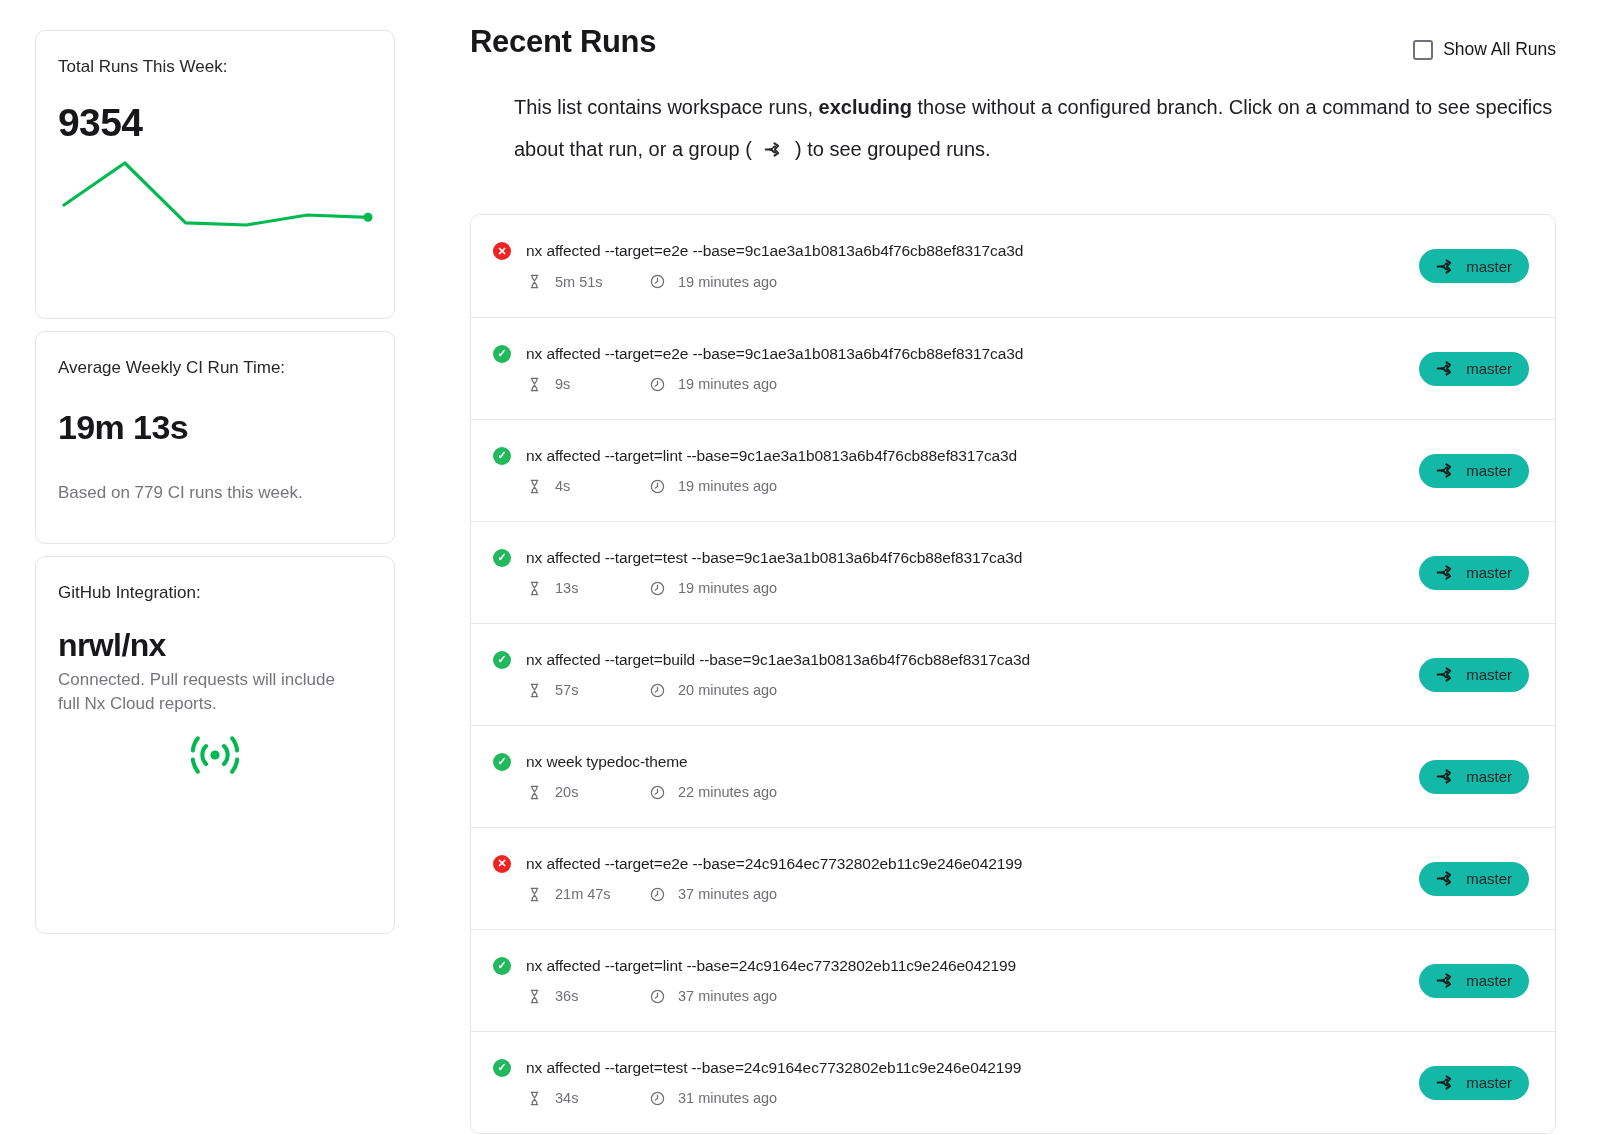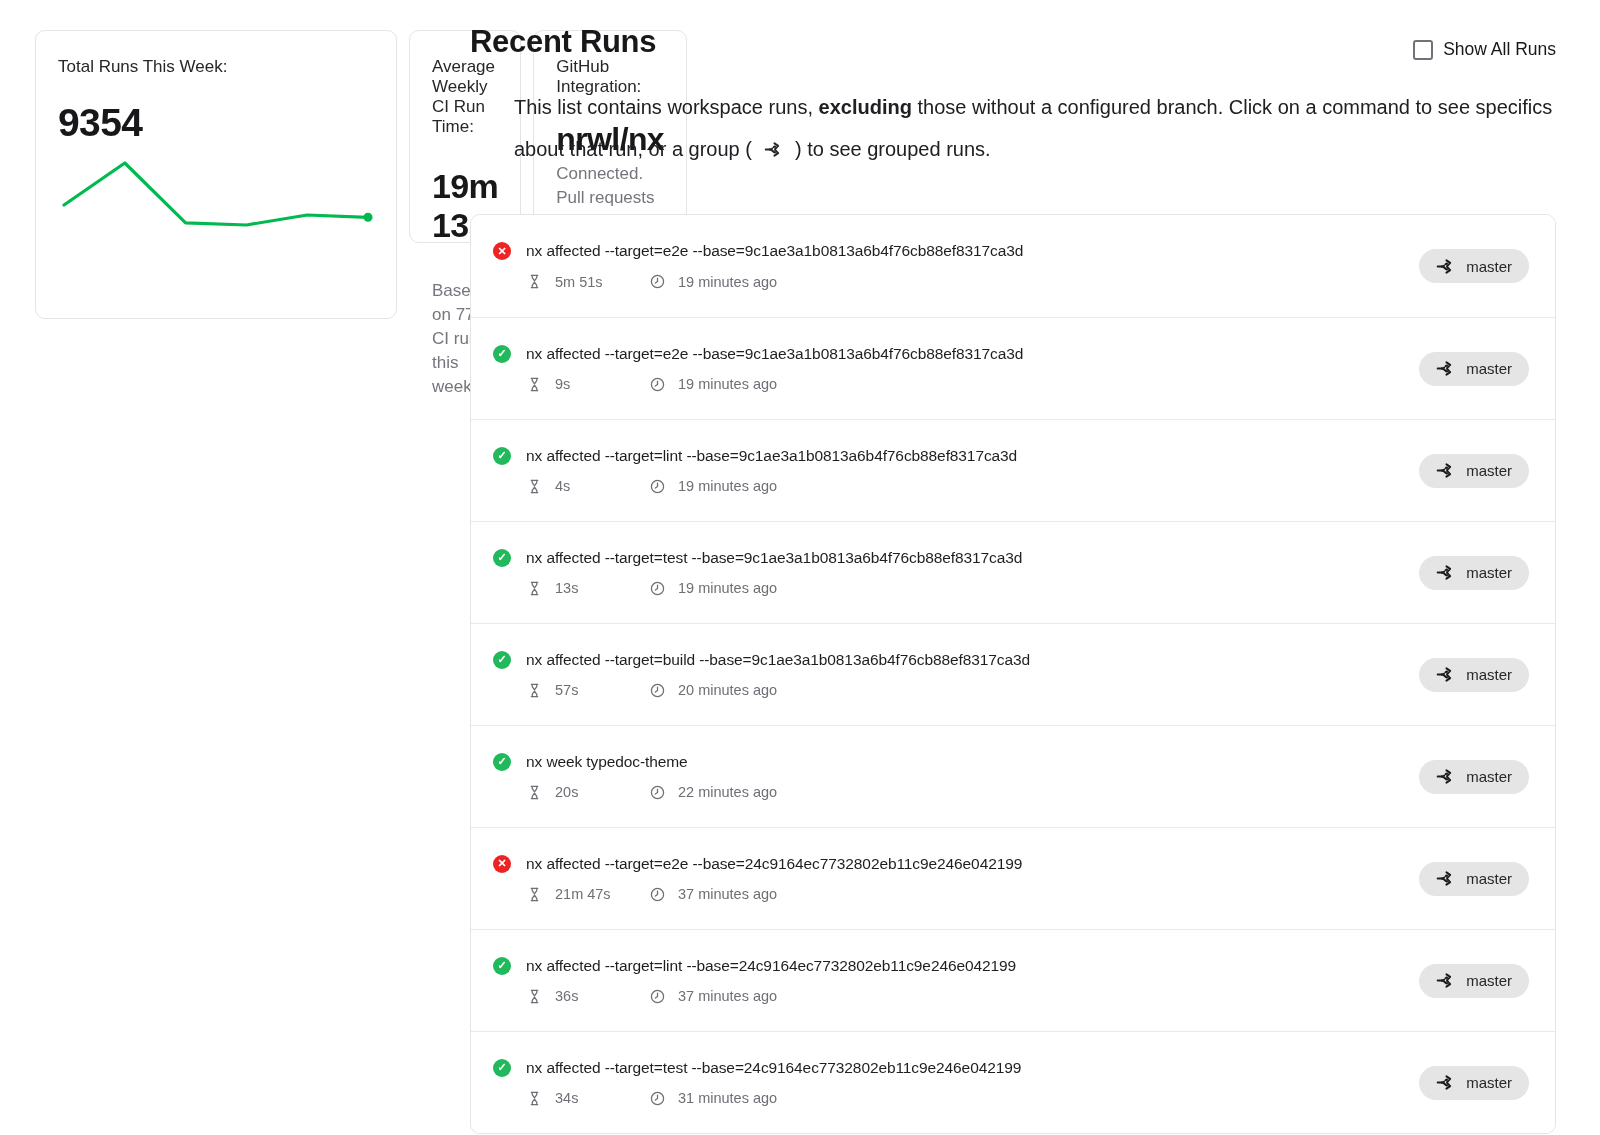--- a/index.html
+++ b/index.html
@@ -7,35 +7,35 @@
   body {
     font-family:"Liberation Sans", sans-serif;
     background:#ffffff;
     color:#18181b;
     overflow:hidden;
     position:relative;
   }
   .page { position:relative; width:1600px; height:1135px; background:#fff; overflow:hidden; }
 
   
-  .sidebar { position:absolute; left:35px; top:30px; width:360px; display:flex; flex-direction:row; gap:12px; }
+  .sidebar { position:absolute; left:35px; top:30px; width:360px; display:flex; flex-direction:column; gap:12px; }
   .card {
     background:#fff; border:1px solid #e4e4e7; border-radius:10px;
     padding:26px 22px;
   }
   .card-label { font-size:17px; color:#27272a; }
   .card-value { font-size:39px; font-weight:800; color:#18181b; letter-spacing:-0.6px; margin-top:24px; }
   .card-caption { font-size:17px; color:#75757d; line-height:24px; }
   .card-total { height:289px; }
   .card-total .sparkline { display:block; width:316px; height:74px; margin-top:12px; }
   .card-total .card-caption { margin-top:22px; }
   .card-avg { height:213px; }
   .card-avg .card-value { margin-top:30px; font-size:34px; }
   .card-avg .card-caption { margin-top:34px; }
-  .card-github { height:299px; }
+  .card-github { height:378px; }
   .card-github .card-value { font-size:32px; }
   .card-github .card-caption { margin-top:4px; max-width:292px; }
   .broadcast-wrap { display:flex; justify-content:center; margin-top:18px; }
   .broadcast-wrap svg { width:58px; height:42px; }
 
   
   .main { position:absolute; left:470px; top:24px; width:1086px; }
   .main-header { display:flex; justify-content:space-between; align-items:center; }
   .page-title { font-size:31px; font-weight:800; letter-spacing:-0.3px; color:#18181b; }
   .show-all { display:flex; align-items:center; gap:10px; margin-top:15px; }
@@ -66,21 +66,21 @@
     white-space:nowrap; overflow:hidden; display:block; min-width:0;
     text-decoration:none; cursor:pointer;
   }
   .run-line2 { display:flex; align-items:center; margin-top:13px; padding-left:33px; color:#6f6f76; font-size:14.5px; }
   .meta-icon { display:flex; color:#6f6f76; }
   .meta-icon svg { width:17px; height:17px; }
   .duration { margin-left:12px; width:94px; }
   .time-ago { margin-left:12px; }
 
   .branch-badge {
-    flex:none; height:34px; border-radius:17px; background:#e5e5e5; border:none;
+    flex:none; height:34px; border-radius:17px; background:#14b8a6; border:none;
     display:flex; align-items:center; gap:11px; padding:0 17px;
     font-family:inherit; cursor:pointer;
   }
   .branch-badge .b-icon { display:flex; color:#1c1c1f; }
   .branch-badge .b-icon svg { width:19px; height:19px; }
   .branch-label { font-size:15px; color:#27272a; }
 </style>
 </head>
 <body>
 

